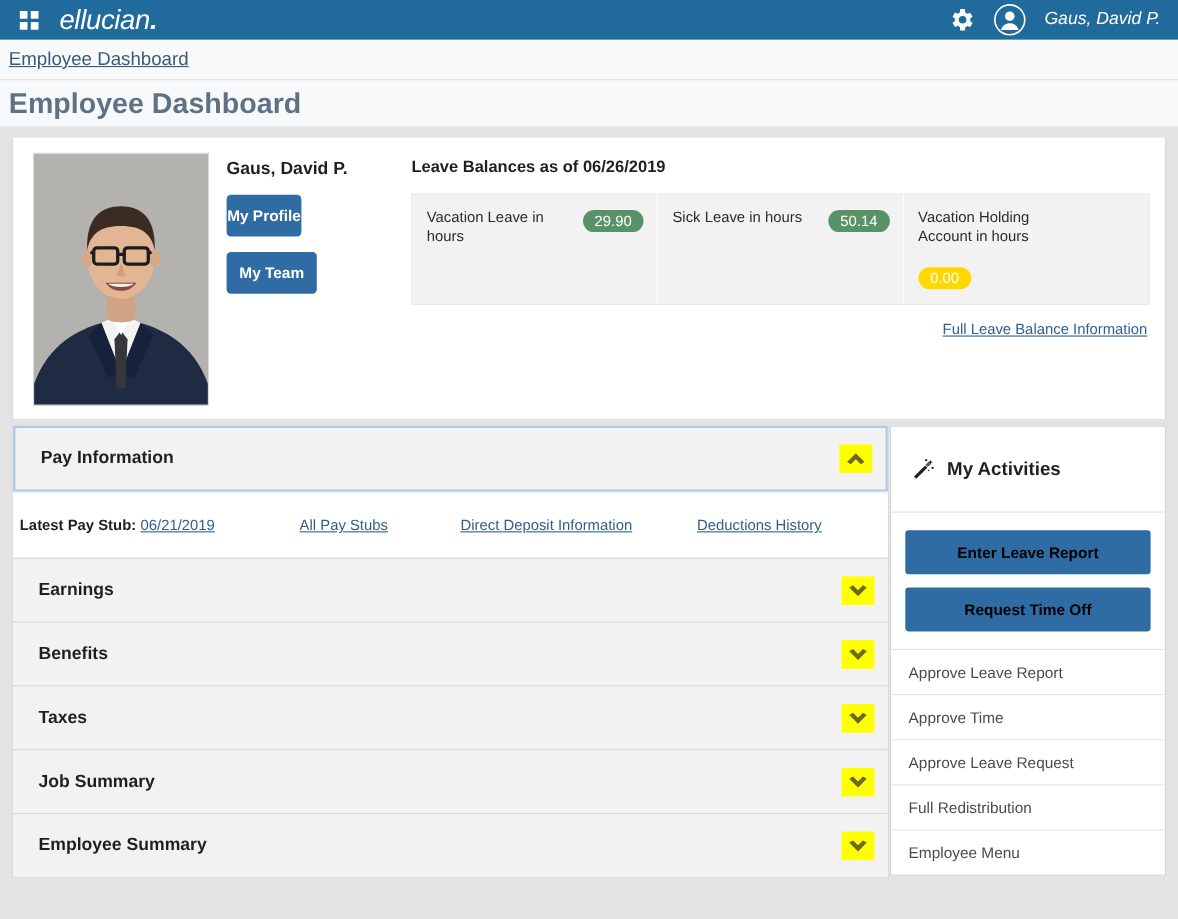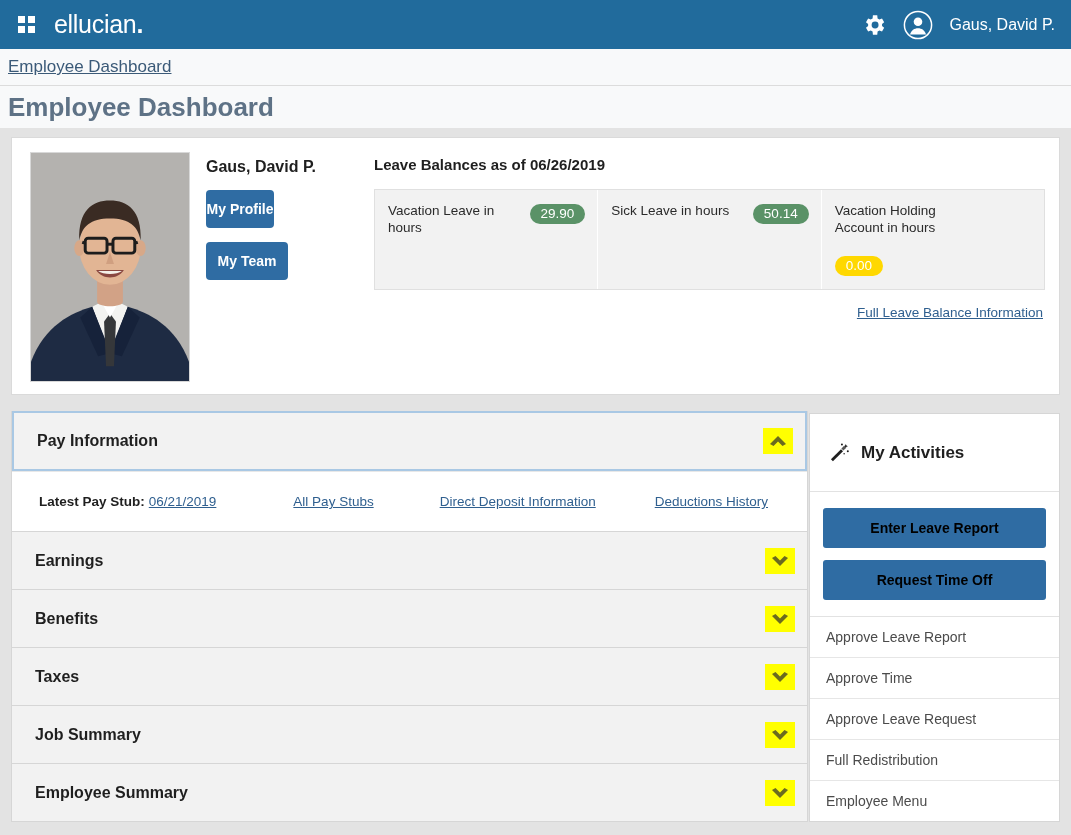--- a/index.html
+++ b/index.html
@@ -9,26 +9,27 @@
     height: 835px;
     overflow: hidden;
     background: #e3e3e3;
     font-family: "Liberation Sans", sans-serif;
     font-size: 14px;
     color: #222;
   }
 
   
   .topbar {
-    height: 49px;
+    height: 36px;
     background: #216b9c;
     display: flex;
     align-items: center;
     padding: 0 16px 0 0;
     position: relative;
+    font-style: italic;
   }
   .waffle {
     width: 52px;
     height: 52px;
     display: flex;
     align-items: center;
     justify-content: center;
     cursor: pointer;
   }
   .waffle-grid {
@@ -191,22 +192,22 @@
     color: #2f5f8f;
     font-size: 13.5px;
     text-decoration: underline;
     cursor: pointer;
   }
 
   
   .columns {
     display: flex;
     gap: 1px;
-    margin-top: 16px;
-    align-items: flex-end;
+    margin-top: 5px;
+    align-items: flex-start;
   }
   .col-left { flex: 1 1 auto; }
   .col-right { flex: 0 0 251px; }
 
   
   .accordion { border: 1px solid #d6d6d6; border-top: none; background: #ffffff; }
   .acc-header {
     background: #f2f2f2;
     display: flex;
     align-items: center;
@@ -231,21 +232,21 @@
     background: #ffff00;
     display: flex;
     align-items: center;
     justify-content: center;
     cursor: pointer;
   }
   .chev svg { display: block; }
 
   .acc-body {
     background: #ffffff;
-    padding: 20px 23px 20px 27px;
+    padding: 20px 23px 20px 6px;
     display: flex;
     align-items: center;
     border-top: 1px solid #e8e8e8;
     height: 60px;
   }
   .paystub-label {
     font-size: 13.5px;
     font-weight: 700;
     color: #1f1f1f;
     margin-right: 4px;

